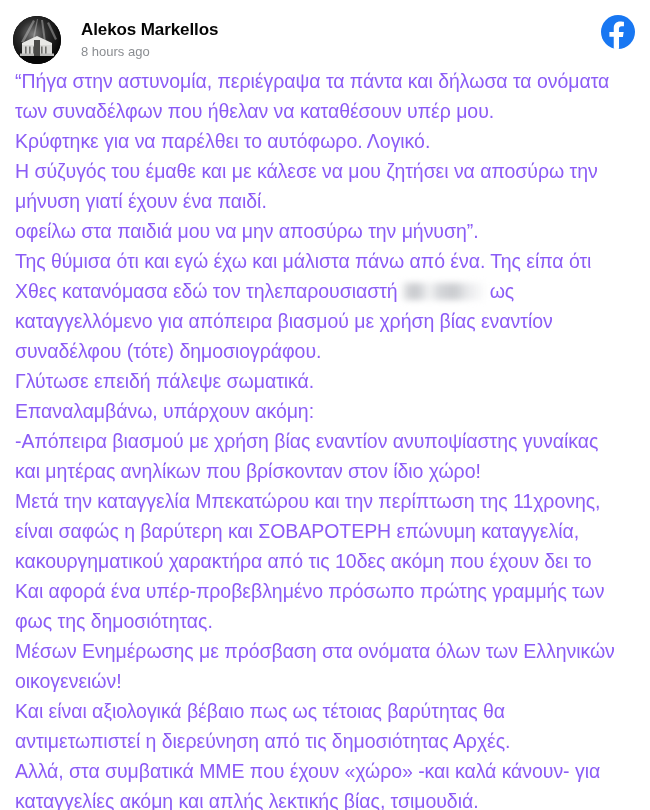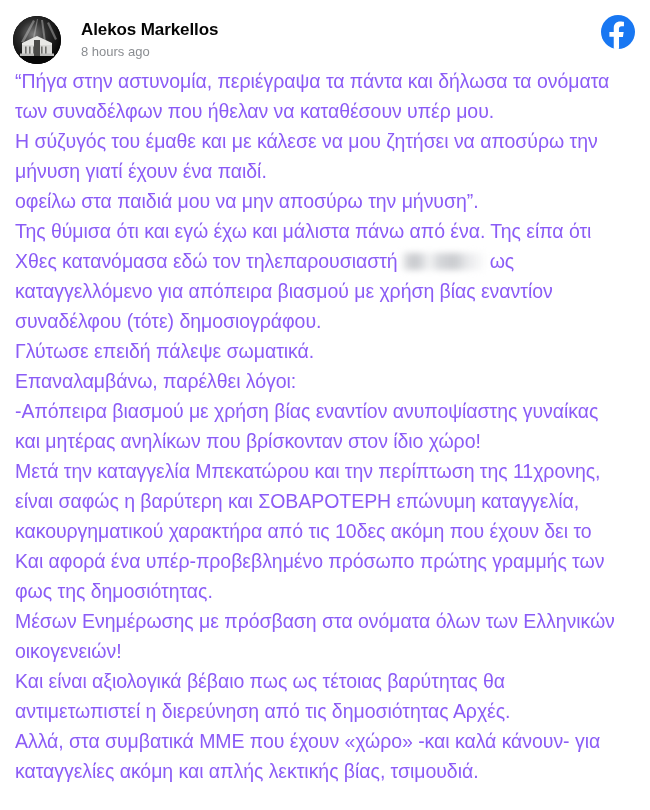--- a/index.html
+++ b/index.html
@@ -167,31 +167,32 @@
         <circle cx="18" cy="18" r="18" fill="#1877F2"></circle>
         <path fill="#ffffff" d="M23.2 23.2l0.8-5.2h-5v-3.4c0-1.4 0.7-2.8 3-2.8h2.3V7.3s-2.1-0.4-4-0.4c-4.1 0-6.8 2.5-6.8 7v4h-4.6v5.2h4.6v12.6c0.9 0.1 1.9 0.2 2.8 0.2s1.9-0.1 2.8-0.2V23.2h4.1z"></path>
       </svg>
     </div>
 
   </div>
 
   <div class="post-body">
     <div class="post-line">“Πήγα στην αστυνομία, περιέγραψα τα πάντα και δήλωσα τα ονόματα</div>
     <div class="post-line">των συναδέλφων που ήθελαν να καταθέσουν υπέρ μου.</div>
+    <div class="post-line">Κρύφτηκε για να παρέλθει το αυτόφωρο. Λογικό.</div>
     <div class="post-line">Η σύζυγός του έμαθε και με κάλεσε να μου ζητήσει να αποσύρω την</div>
     <div class="post-line">μήνυση γιατί έχουν ένα παιδί.</div>
     <div class="post-line">οφείλω στα παιδιά μου να μην αποσύρω την μήνυση”.</div>
     <div class="post-line">Της θύμισα ότι και εγώ έχω και μάλιστα πάνω από ένα. Της είπα ότι</div>
 
     <div class="post-line"><span>Χθες κατανόμασα εδώ τον τηλεπαρουσιαστή</span><span class="redacted"></span><span>ως</span></div>
 
     <div class="post-line">καταγγελλόμενο για απόπειρα βιασμού με χρήση βίας εναντίον</div>
     <div class="post-line">συναδέλφου (τότε) δημοσιογράφου.</div>
     <div class="post-line">Γλύτωσε επειδή πάλεψε σωματικά.</div>
-    <div class="post-line">Επαναλαμβάνω, παρέλθει λόγοι:</div>
+    <div class="post-line">Επαναλαμβάνω, υπάρχουν ακόμη:</div>
     <div class="post-line">-Απόπειρα βιασμού με χρήση βίας εναντίον ανυποψίαστης γυναίκας</div>
     <div class="post-line">και μητέρας ανηλίκων που βρίσκονταν στον ίδιο χώρο!</div>
     <div class="post-line">Μετά την καταγγελία Μπεκατώρου και την περίπτωση της 11χρονης,</div>
     <div class="post-line">είναι σαφώς η βαρύτερη και ΣΟΒΑΡΟΤΕΡΗ επώνυμη καταγγελία,</div>
     <div class="post-line">κακουργηματικού χαρακτήρα από τις 10δες ακόμη που έχουν δει το</div>
     <div class="post-line">Και αφορά ένα υπέρ-προβεβλημένο πρόσωπο πρώτης γραμμής των</div>
     <div class="post-line">φως της δημοσιότητας.</div>
     <div class="post-line">Μέσων Ενημέρωσης με πρόσβαση στα ονόματα όλων των Ελληνικών</div>
     <div class="post-line">οικογενειών!</div>
     <div class="post-line">Και είναι αξιολογικά βέβαιο πως ως τέτοιας βαρύτητας θα</div>

